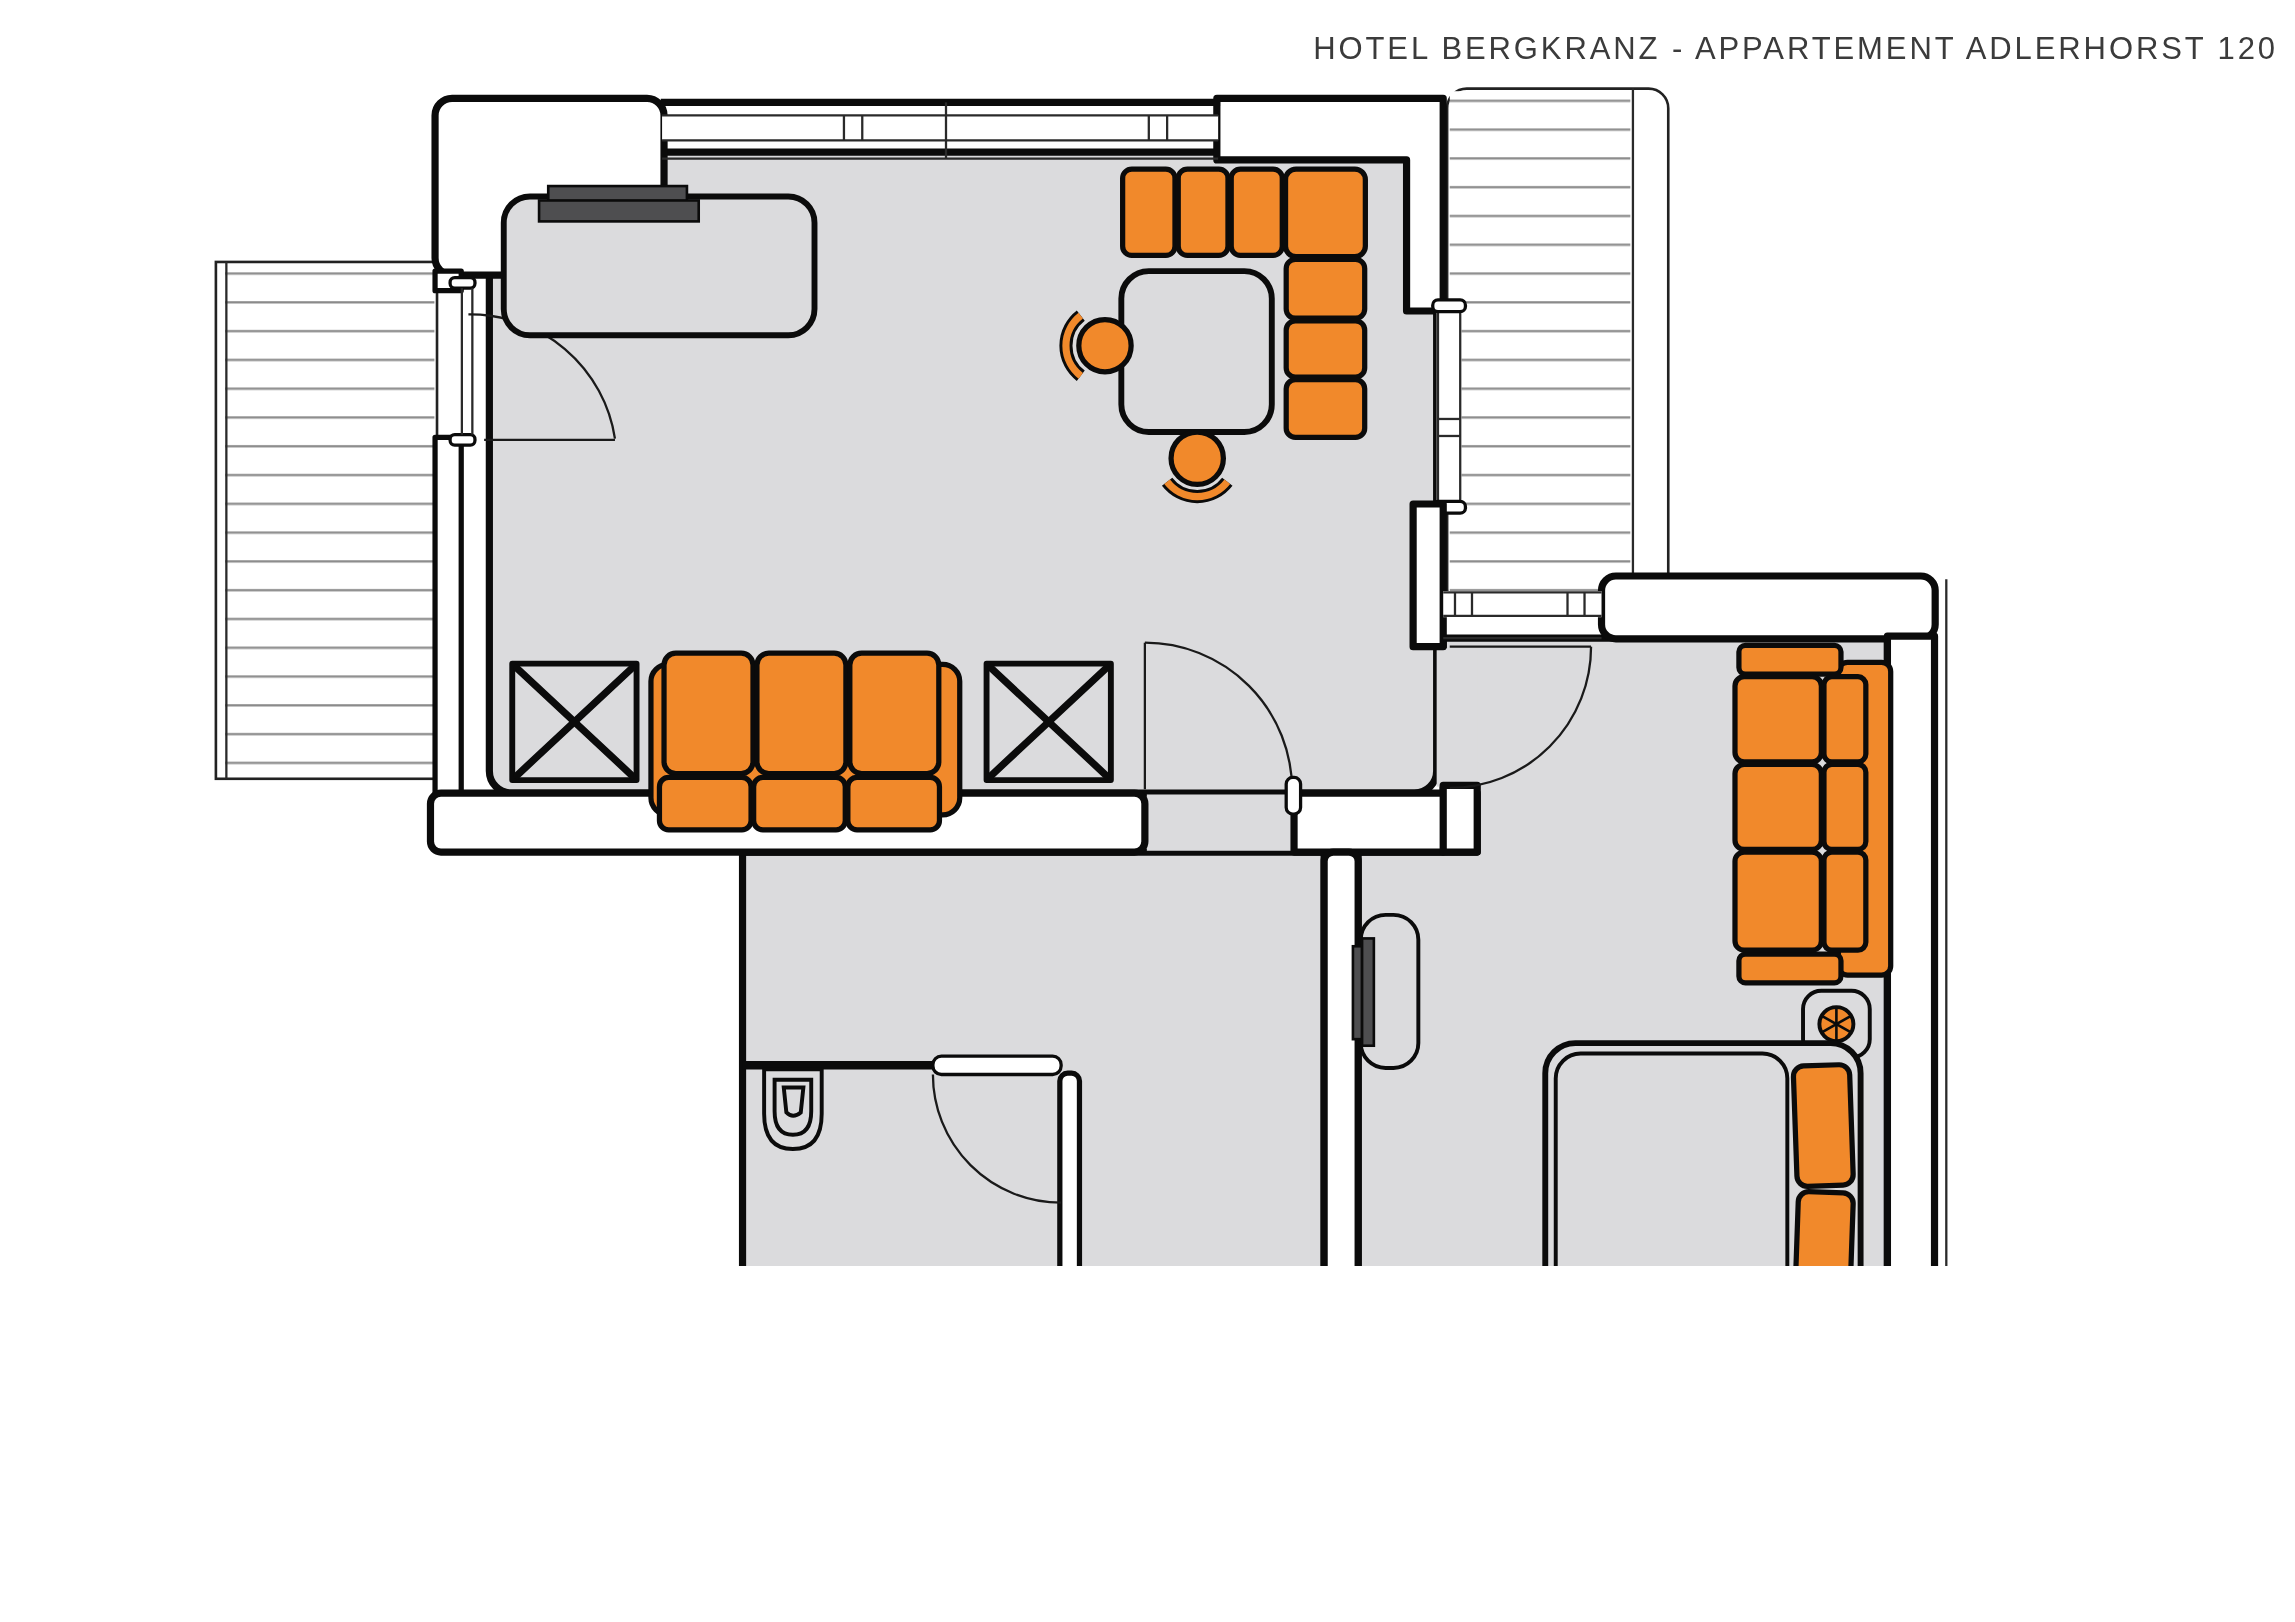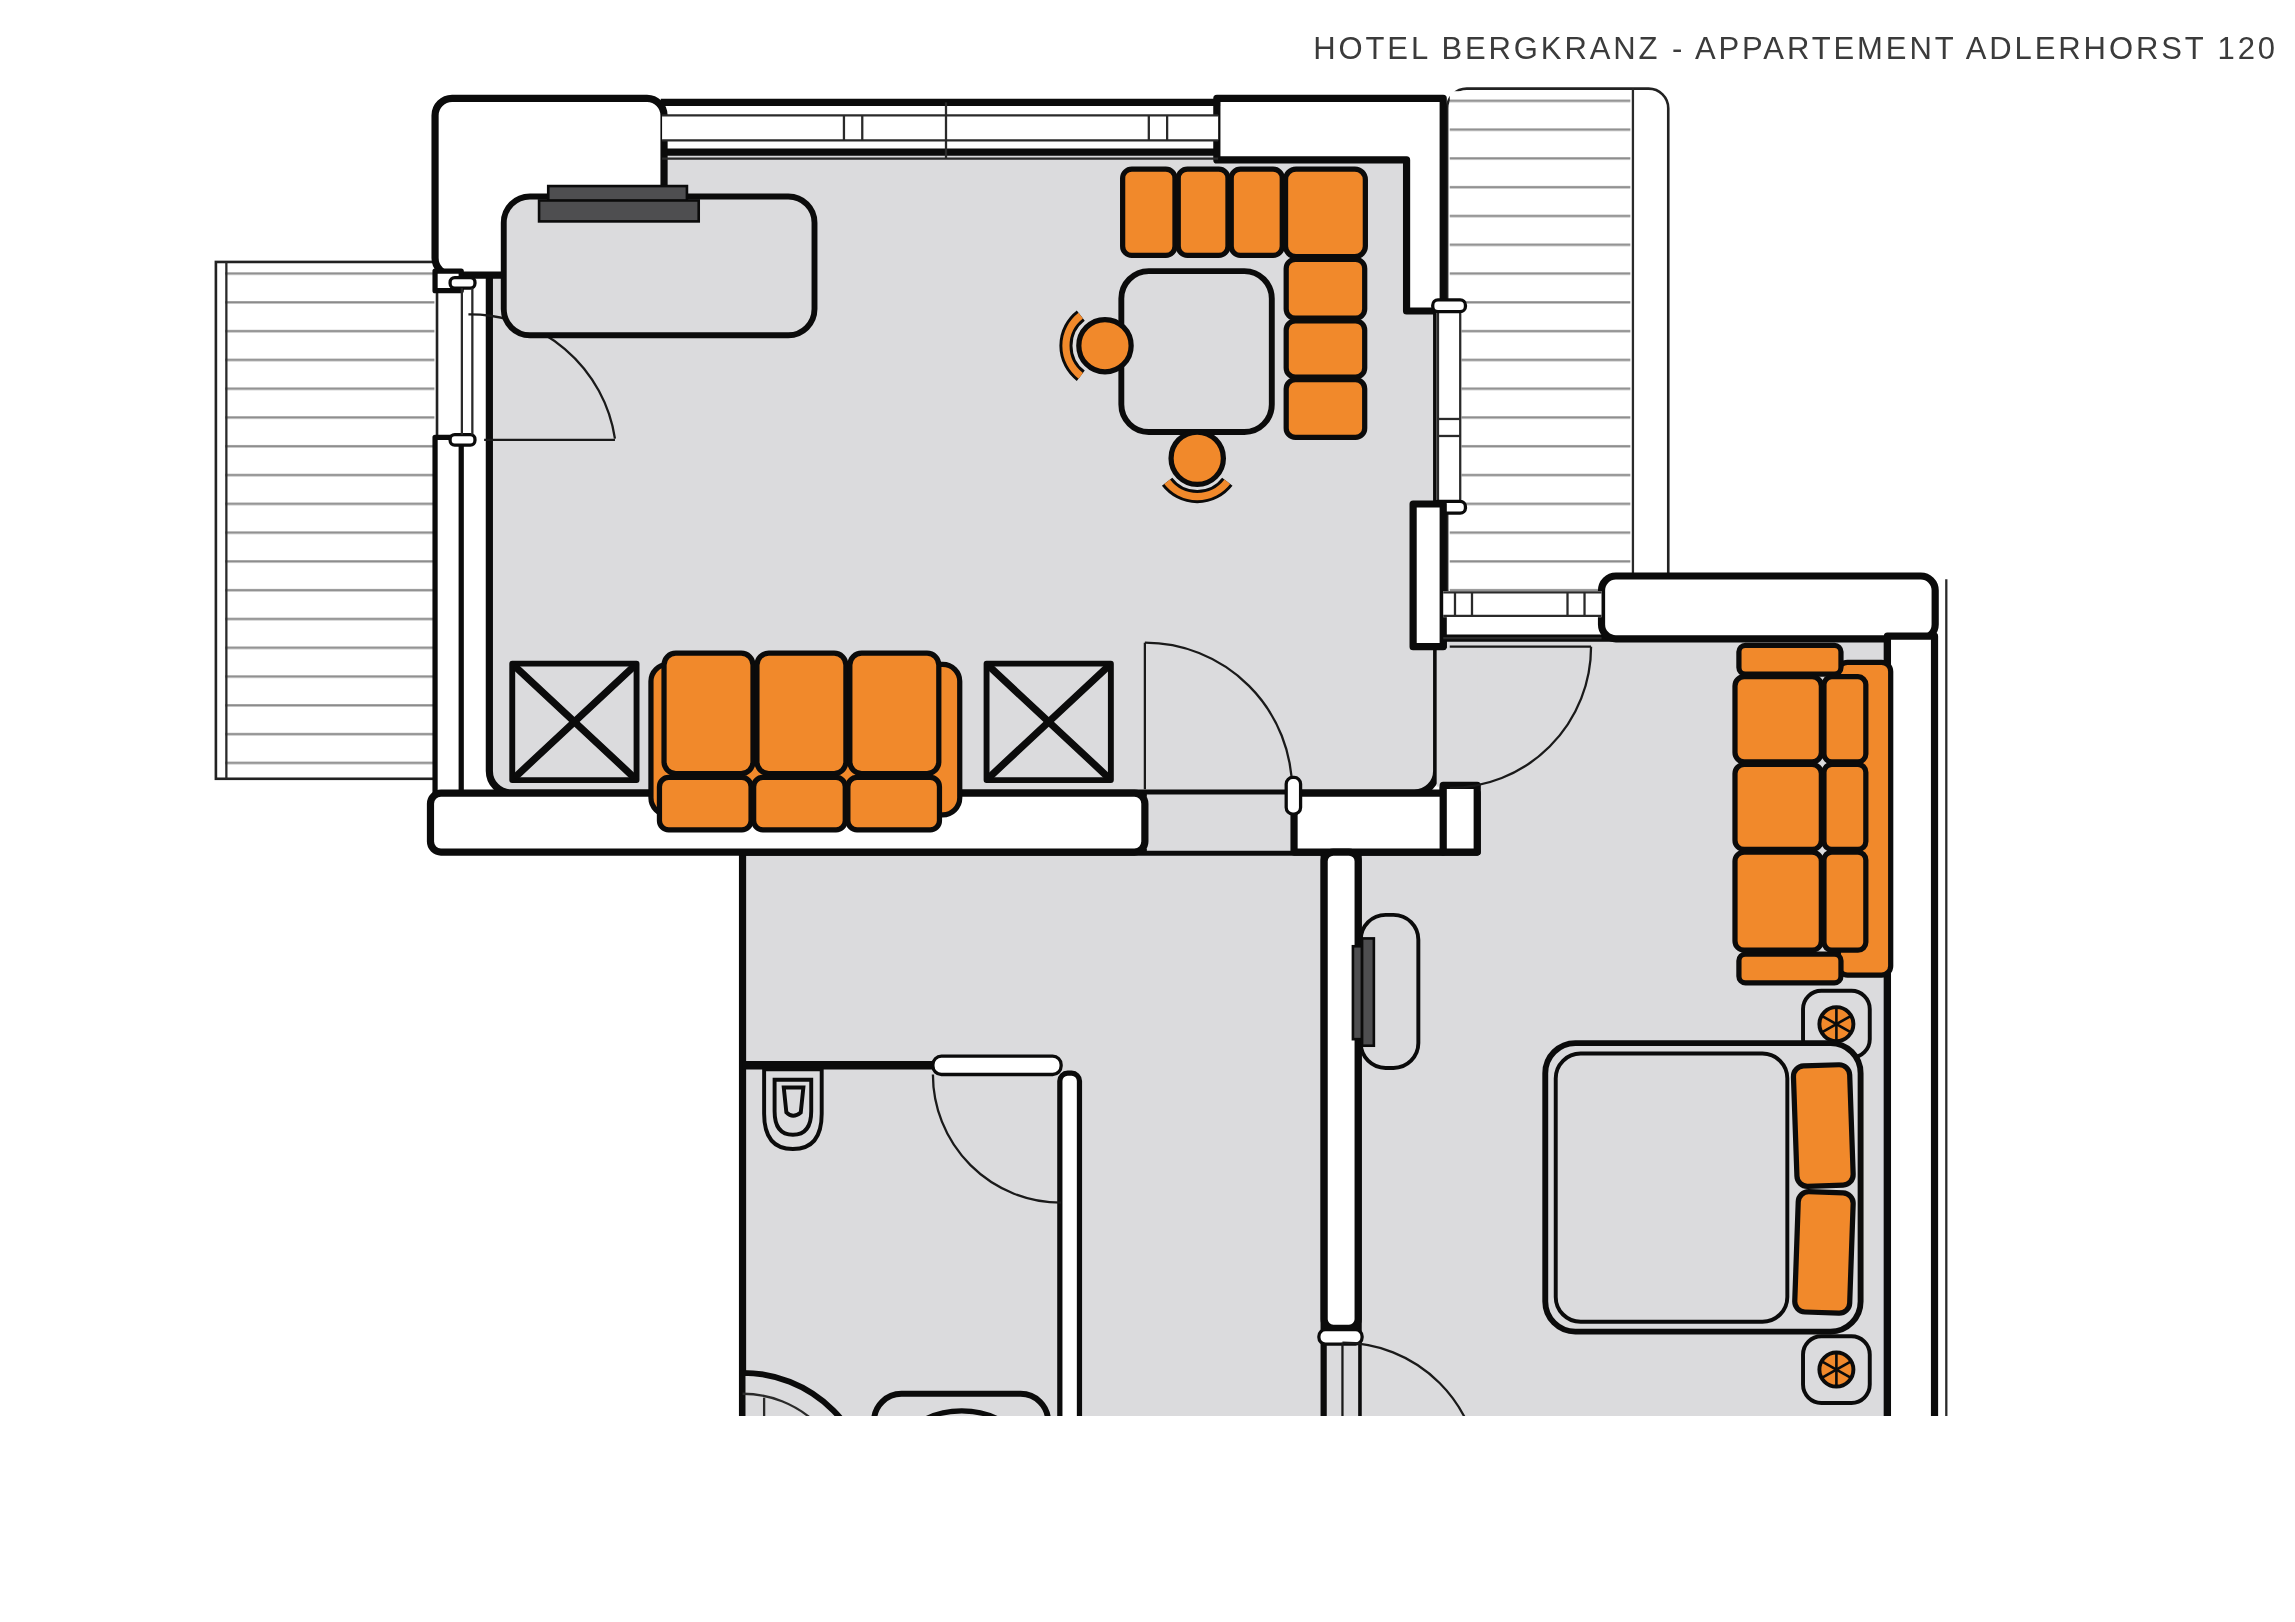--- a/index.html
+++ b/index.html
@@ -6,21 +6,21 @@
     --accent:#F1892B;
     --floor:#DBDBDD;
     --wall:#FFFFFF;
     --line:#0B0B0B;
     --tv:#4E4E50;
     --deck:#8B8B8B;
     --title:#3B3B3B;
     --bg:#FFFFFF;
   }
   html,body{margin:0;padding:0;background:var(--bg);}
-  .page{position:relative;width:2295px;height:1416px;background:var(--bg);overflow:hidden;
+  .page{position:relative;width:2295px;height:1266px;background:var(--bg);overflow:hidden;
         font-family:"Liberation Sans",sans-serif;}
   .plan-title{position:absolute;top:31px;right:17px;font-size:31px;font-weight:400;
         letter-spacing:2.9px;color:var(--title);white-space:nowrap;}
   svg{position:absolute;left:0;top:0;}
 
   
   .floor{fill:var(--floor);stroke:var(--line);stroke-width:11;stroke-linejoin:round;}
   .wall{fill:var(--wall);stroke:var(--line);stroke-width:11;stroke-linejoin:round;}
   .wallthin{fill:var(--wall);stroke:var(--line);stroke-width:8;stroke-linejoin:round;}
   .partition{fill:none;stroke:var(--line);stroke-width:13;}

